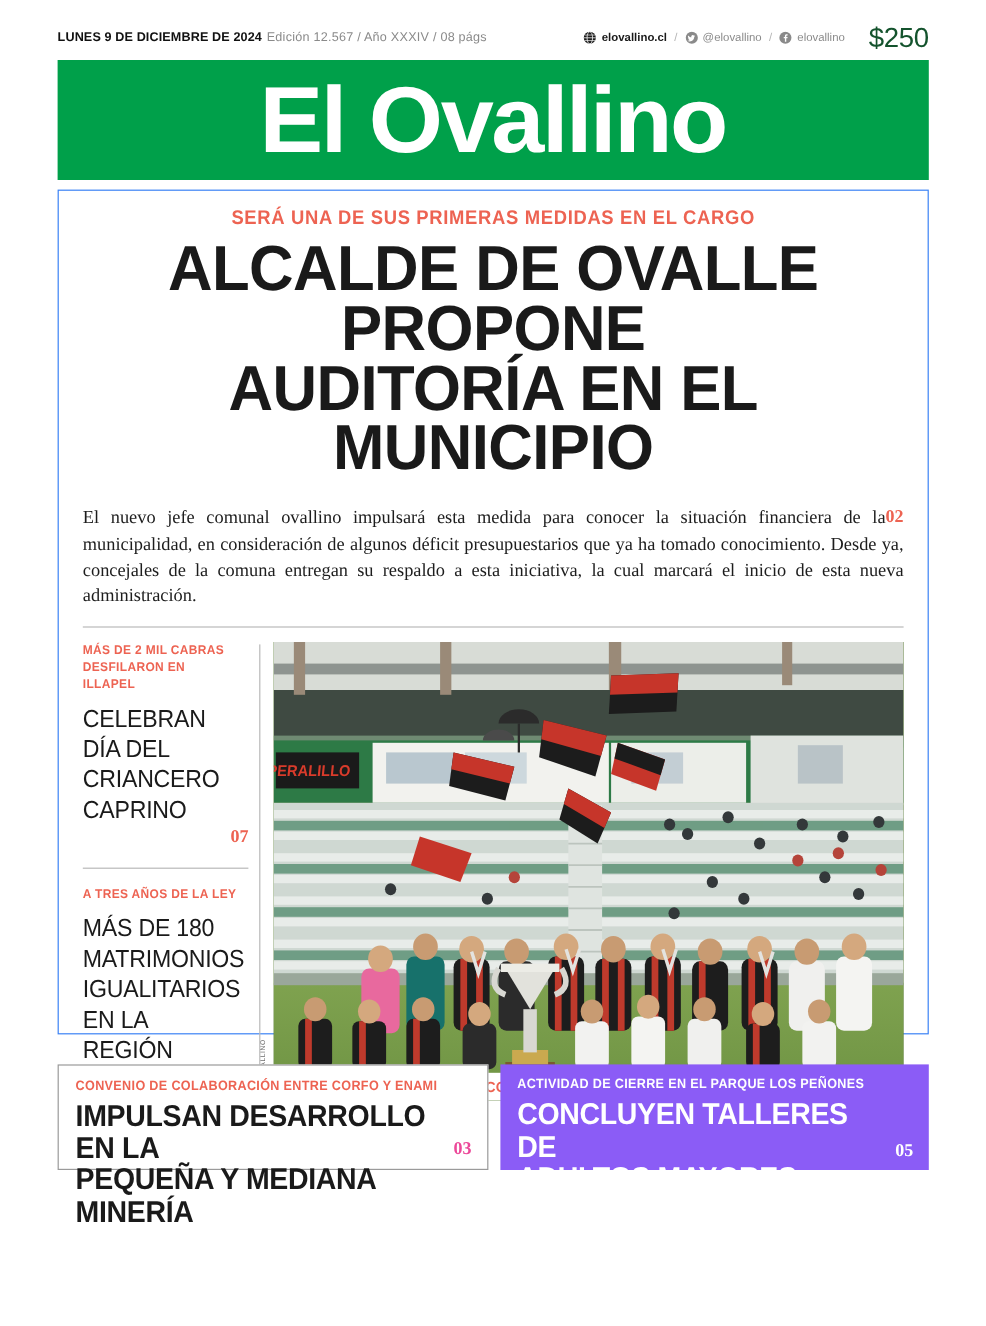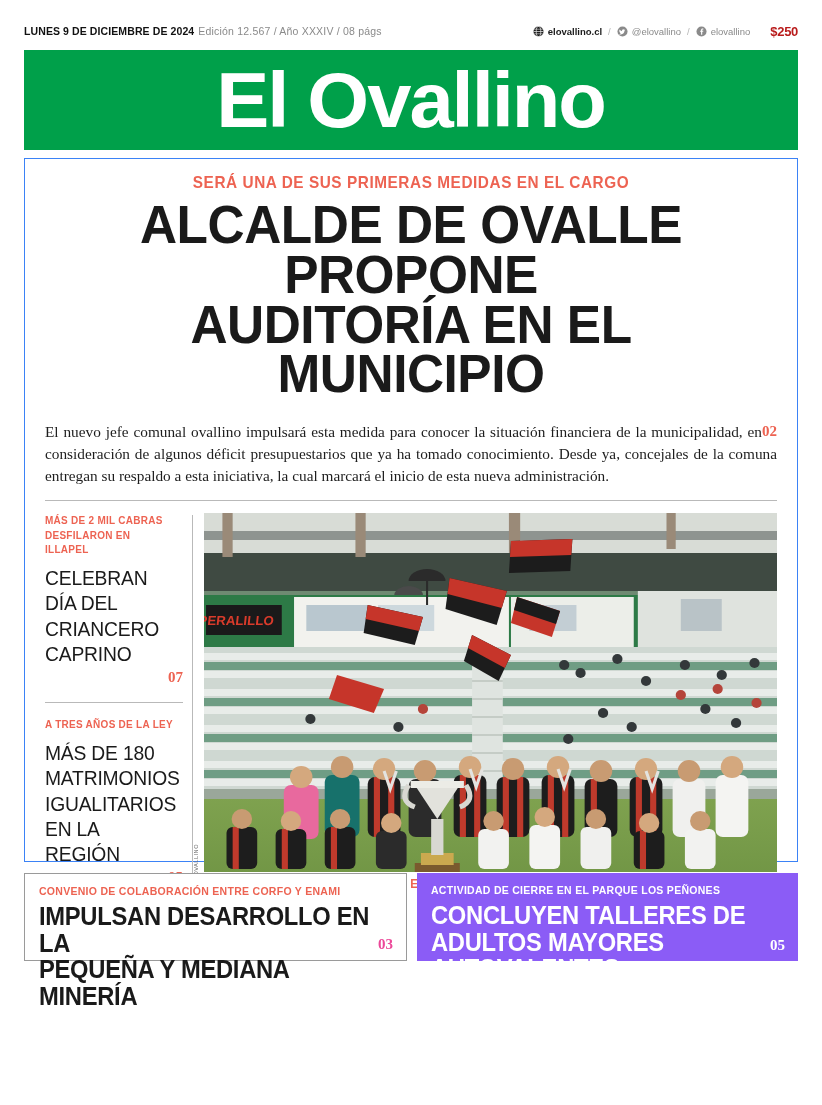--- a/index.html
+++ b/index.html
@@ -5,37 +5,37 @@
   * { margin:0; padding:0; box-sizing:border-box; }
   html,body { background:#ffffff; }
   body {
     width:822px; height:1105px;
     font-family:"Liberation Sans", sans-serif;
     color:#1a1a1a;
     position:relative;
     overflow:hidden;
   }
 
-  .page { width:822px; height:1105px; position:relative; padding:0 24px; }
+  .page { width:822px; height:1105px; position:relative; padding:0 48px; }
 
   
   .topbar {
     display:flex; align-items:center; justify-content:space-between;
     height:42px; padding-top:20px;
   }
   .dateline { font-size:10.5px; letter-spacing:.2px; white-space:nowrap; }
   .dateline .d-strong { font-weight:bold; color:#111; letter-spacing:.1px; }
   .dateline .d-light { color:#8a8a8a; font-weight:normal; margin-left:4px; }
 
   .social { display:flex; align-items:center; gap:6px; font-size:9.5px; color:#8a8a8a; }
   .social .s-item { display:flex; align-items:center; gap:4px; }
   .social .s-item.primary { color:#1a1a1a; font-weight:bold; }
   .social .sep { color:#b5b5b5; }
   .ico { width:11px; height:11px; display:inline-block; flex:0 0 auto; }
-  .price { font-size:13px; font-weight:bold; color:#b91c1c; margin-left:14px; letter-spacing:-.3px; }
+  .price { font-size:23px; font-weight:normal; color:#14532d; margin-left:14px; letter-spacing:-.3px; }
 
   
   .masthead {
     background:#00a04a;
     height:100px;
     margin-top:8px;
     display:flex; align-items:center; justify-content:center;
     position:relative;
   }
   .masthead-title {
@@ -150,21 +150,21 @@
     letter-spacing:.2px; transform:scaleX(.95); transform-origin:left center;
     white-space:nowrap;
   }
   .caption-pg {
     color:#111; font-family:"Liberation Serif", serif;
     font-weight:bold; font-size:14px; padding-left:10px;
   }
 
   
   .bottom {
-    display:flex; gap:10px; margin-top:11px; height:88px;
+    display:flex; gap:10px; margin-top:25px; height:88px;
   }
   .bbox { flex:1; padding:11px 14px 8px 14px; position:relative; }
   .bbox-left { border:1px solid #9a9a9a; background:#fff; }
   .bbox-right { background:#8b5cf6; }
 
   .b-kicker {
     font-weight:bold; font-size:11.3px; letter-spacing:.3px;
     transform:scaleX(.93); transform-origin:left center;
   }
   .bbox-left .b-kicker { color:#ed6352; }

